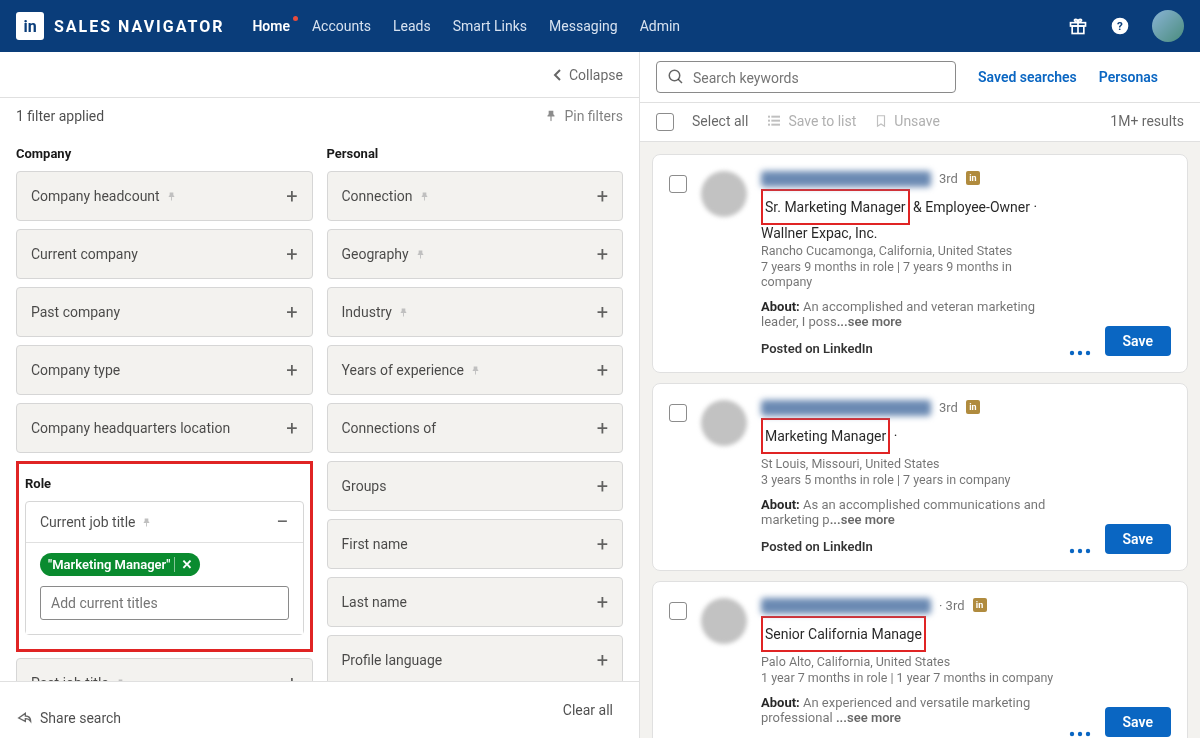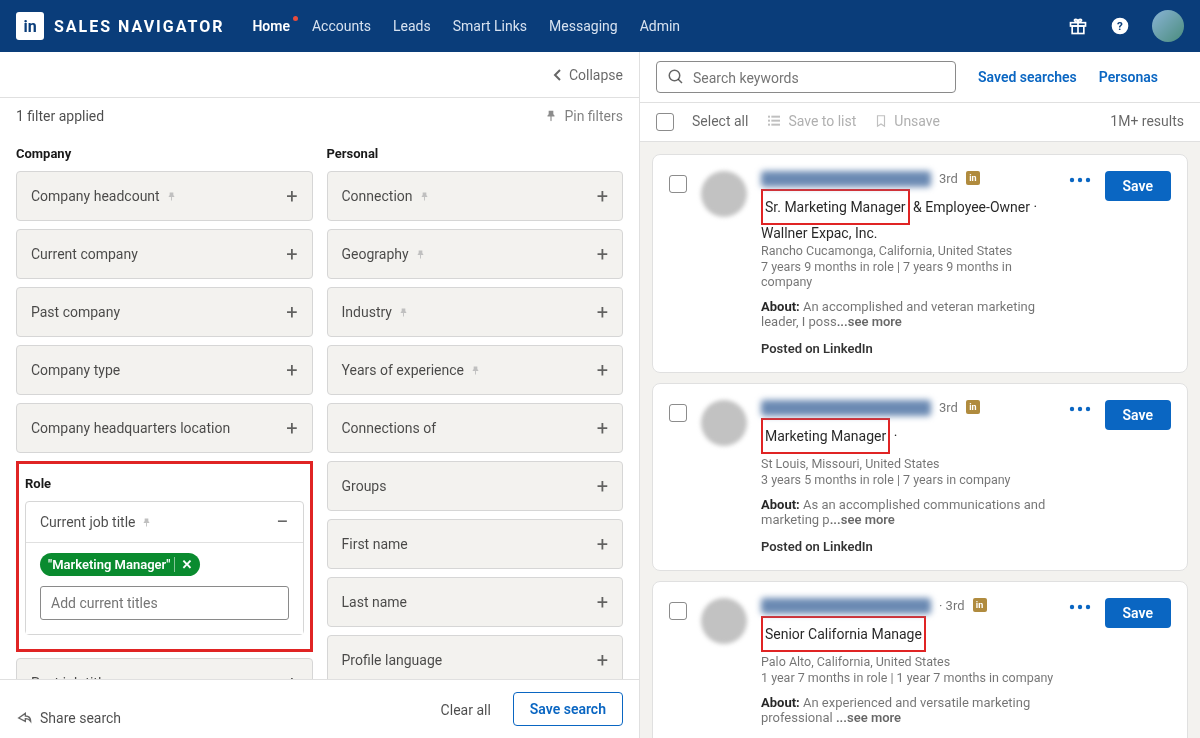--- a/index.html
+++ b/index.html
@@ -62,21 +62,21 @@
 .degree{font-size:13px;color:rgba(0,0,0,.55)}
 .li-badge{width:14px;height:14px;background:#b08b3e;border-radius:2px;display:inline-flex;align-items:center;justify-content:center;color:#fff;font-size:9px;font-weight:700}
 .title-row{font-size:14px;color:rgba(0,0,0,.85);margin-bottom:2px}
 .hl{border:2px solid #e02424;padding:8px 2px;display:inline-block}
 .loc{font-size:12.5px;color:rgba(0,0,0,.55);margin-bottom:1px}
 .tenure{font-size:12.5px;color:rgba(0,0,0,.55);margin-bottom:10px}
 .about{font-size:13px;color:rgba(0,0,0,.55);margin-bottom:12px}
 .about b{color:rgba(0,0,0,.85);font-weight:700}
 .seemore{color:rgba(0,0,0,.6);font-weight:600;cursor:pointer}
 .posted{font-size:13px;font-weight:600;color:rgba(0,0,0,.8)}
-.card-actions{display:flex;align-items:flex-start;gap:14px;flex-shrink:0}
+.card-actions{display:flex;align-items:flex-end;gap:14px;flex-shrink:0}
 .more-dots{color:#0a66c2;cursor:pointer;padding-top:6px}
 .savebtn{background:#0a66c2;color:#fff;border-radius:4px;padding:7px 18px;font-size:14px;font-weight:600;cursor:pointer}
 svg{display:block}
 </style>
 </head>
 <body>
 
 <div class="topnav">
   <div class="logo-box">in</div>
   <div class="brand">SALES NAVIGATOR</div>
@@ -284,21 +284,20 @@
     </div>
     <div class="leftfoot">
       <div class="share">
         <svg width="16" height="16" viewBox="0 0 24 24" fill="none" stroke="rgba(0,0,0,.6)" stroke-width="2">
             <path d="M4 12l10-7v4c6 0 8 4 8 8-2-3-5-4-8-4v4l-10-5z"></path>
           </svg>
         <span>Share search</span>
       </div>
       <div class="footspacer"></div>
       <div class="clearall">Clear all</div>
-      <div class="savesearch">Save search</div>
     </div>
   </div>
 
   <div class="rightpane">
     <div class="search-row">
       <div class="searchbox">
         <svg width="18" height="18" viewBox="0 0 24 24" fill="none" stroke="rgba(0,0,0,.6)" stroke-width="2">
             <circle cx="10" cy="10" r="7"></circle>
             <line x1="20" y1="20" x2="15" y2="15"></line>
           </svg>

